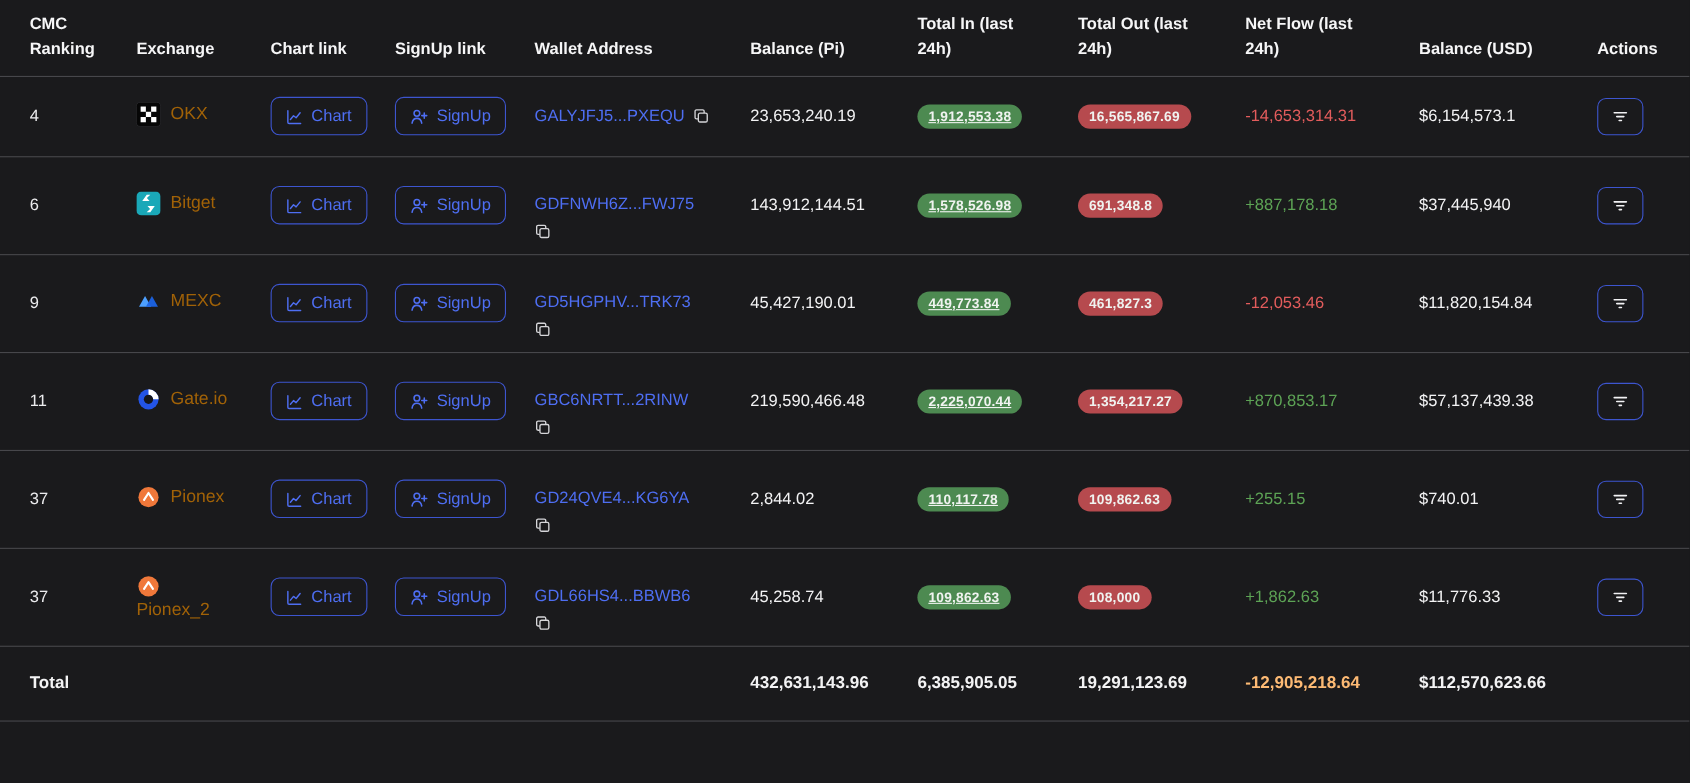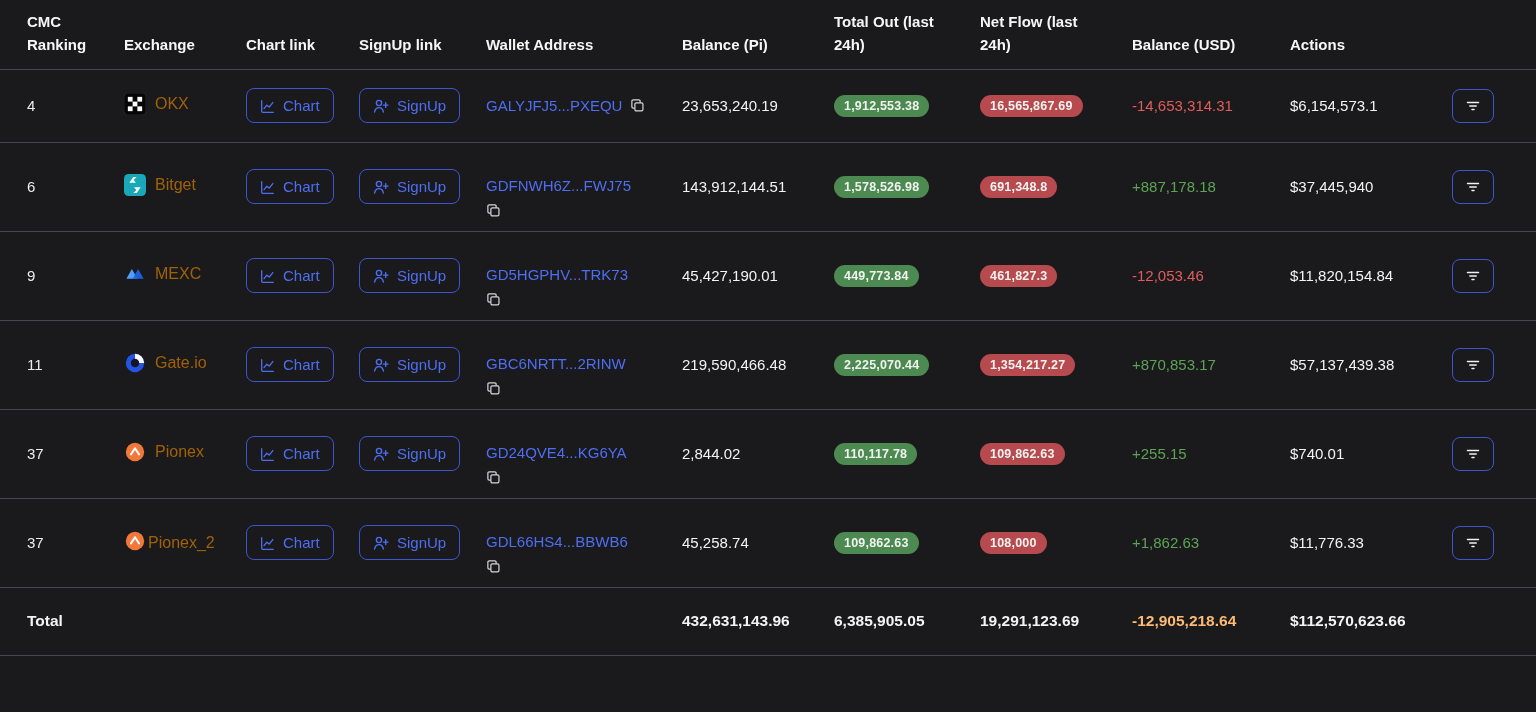--- a/index.html
+++ b/index.html
@@ -48,22 +48,22 @@
   .exchange-link {
     display: inline-flex;
     align-items: center;
     gap: 9px;
     color: #a16207;
     font-size: 16px;
     text-decoration: none;
     cursor: pointer;
   }
   .exchange-link.stacked {
-    flex-direction: row;
-    align-items: flex-end;
+    flex-direction: column;
+    align-items: flex-start;
     gap: 2px;
   }
   .ex-icon { width: 22px; height: 22px; display: inline-block; line-height: 0; flex: none; }
 
   .btn {
     display: inline-flex;
     align-items: flex-end;
     gap: 8px;
     padding: 8px 13px;
     border: 1px solid #3d55cf;
@@ -94,21 +94,21 @@
 
   .badge {
     display: inline-block;
     padding: 4px 10px;
     border-radius: 11px;
     font-size: 12.5px;
     font-weight: 700;
     color: #f0f3f0;
     letter-spacing: .2px;
   }
-  .badge-green { background: #4d8a51; }
+  .badge-green { background: #4d8a51; text-decoration: underline; }
   .badge-red   { background: #b64a4e; }
 
   .net-pos { color: #5da355; }
   .net-neg { color: #e25c5c; }
   .total-net { color: #fdba74; }
 
   .action-btn {
     width: 42px;
     height: 34px;
     display: flex;
@@ -174,20 +174,21 @@
 
   <div>
 
     <div class="grid-row header-row">
       <div class="th-rank">CMC Ranking</div>
       <div>Exchange</div>
       <div>Chart link</div>
       <div>SignUp link</div>
       <div>Wallet Address</div>
       <div>Balance (Pi)</div>
+      <div class="th-in">Total In (last 24h)</div>
       <div class="th-out">Total Out (last 24h)</div>
       <div class="th-net">Net Flow (last 24h)</div>
       <div>Balance (USD)</div>
       <div>Actions</div>
     </div>
 
     <div class="grid-row body-row r-okx">
       <div class="rank">4</div>
       <div>
         <a class="exchange-link">

